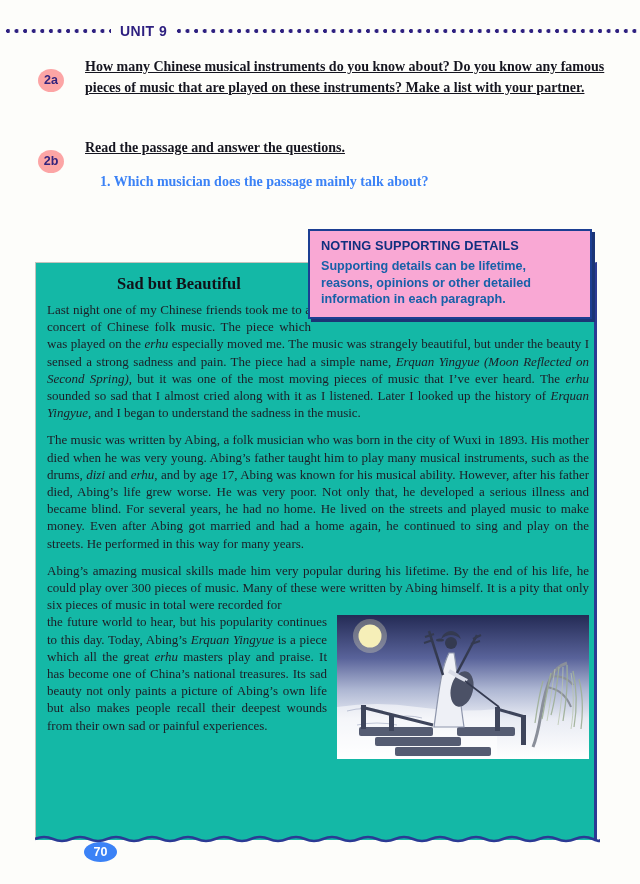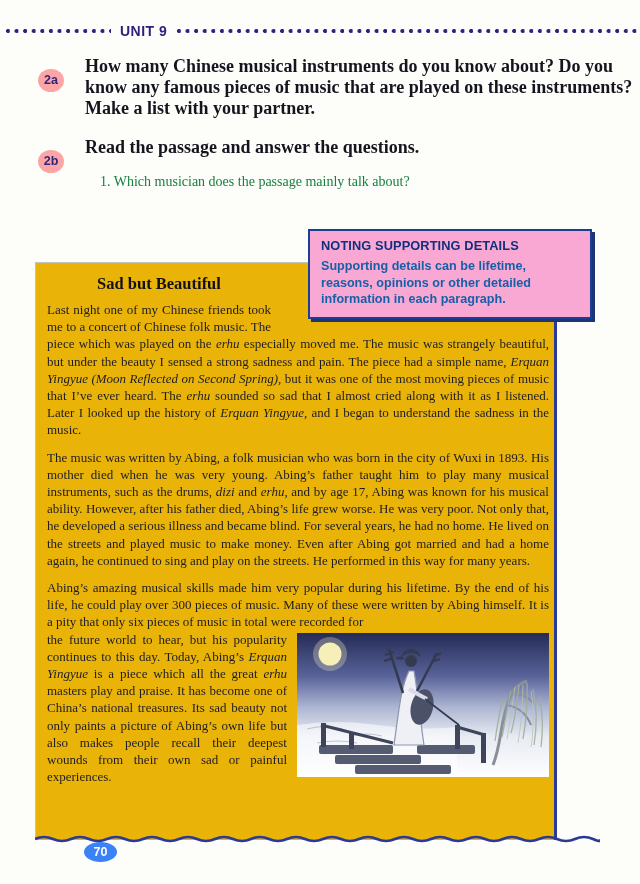--- a/index.html
+++ b/index.html
@@ -41,27 +41,28 @@
     width: 26px; height: 23px;
     background: #fca5a5;
     border-radius: 50%;
     font-family: "Liberation Sans", sans-serif;
     font-weight: bold; font-size: 12.5px; color: #34247c;
     text-align: center; line-height: 23px;
     margin-right: 21px; margin-top: 13px;
   }
   .task-text {
     width: 548px;
-    font-weight: bold; font-size: 18px; line-height: 21px;
+    font-weight: bold; font-size: 14px; line-height: 21px;
     color: #15151f;
+    text-decoration: underline;
   }
   .questions {
     margin-top: 13px; padding-left: 15px;
-    font-size: 14px; line-height: 22px; color: #15803d;
-    font-weight: normal;
+    font-size: 14px; line-height: 22px; color: #3b82f6;
+    font-weight: bold;
   }
 
   
   .note-box {
     position: absolute; left: 308px; top: 229px; width: 284px;
     background: #f9a8d4;
     border: 2px solid #1c3e92;
     box-shadow: 3px 3px 0 #1b3576;
     padding: 7px 10px 9px 11px;
     z-index: 3;
@@ -71,22 +72,22 @@
     font-weight: bold; font-size: 12.8px; color: #10307e;
     margin-bottom: 5px; letter-spacing: 0.1px;
   }
   .note-body {
     font-weight: bold; font-size: 12.6px; line-height: 16.5px; color: #1760a8;
   }
 
   
   .passage-box {
     position: absolute; left: 35px; top: 262px;
-    width: 522px; height: 578px;
-    background: #eab308;
+    width: 562px; height: 578px;
+    background: #14b8a6;
     border-left: 1px solid #c3c3bd;
     border-top: 1px solid #c3c3bd;
     border-right: 3px solid #2b3a94;
     padding: 9px 5px 0 11px;
     z-index: 1;
   }
   .note-spacer { float: right; width: 278px; height: 62px; }
   .passage-title {
     font-size: 16.5px; font-weight: bold; color: #111118;
     text-align: center; margin: 2px 0 7px 0;

